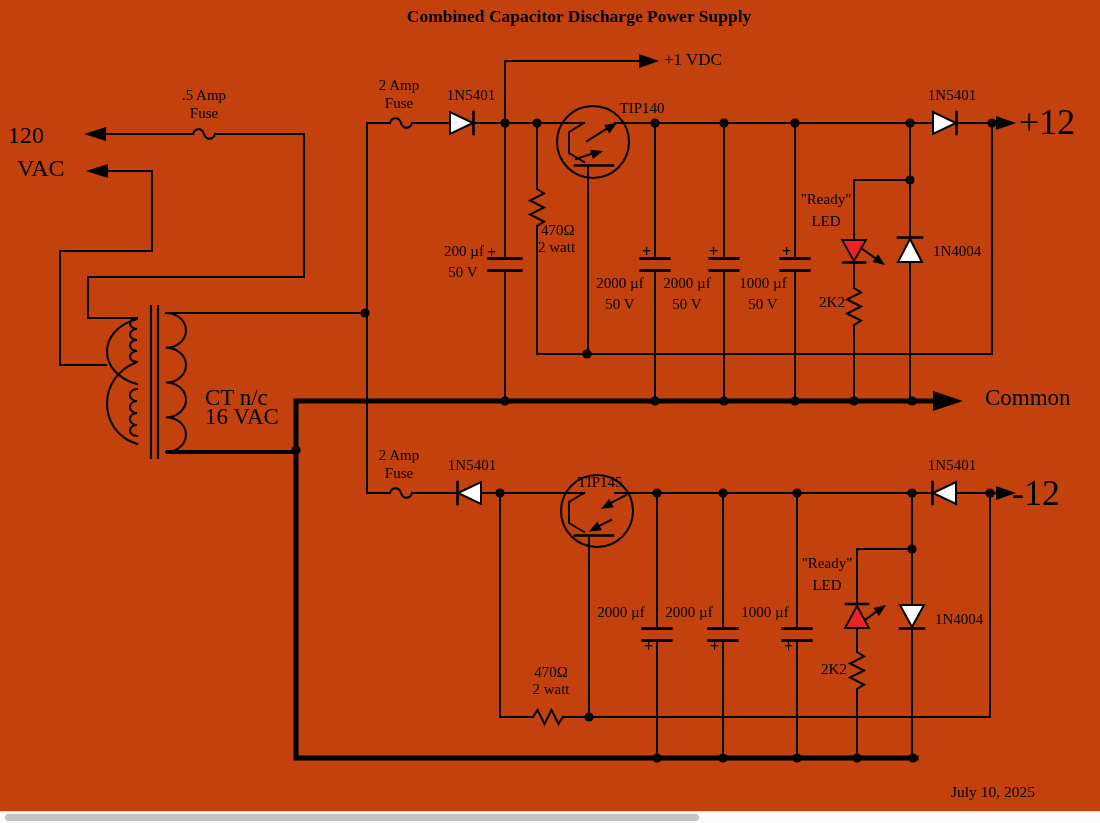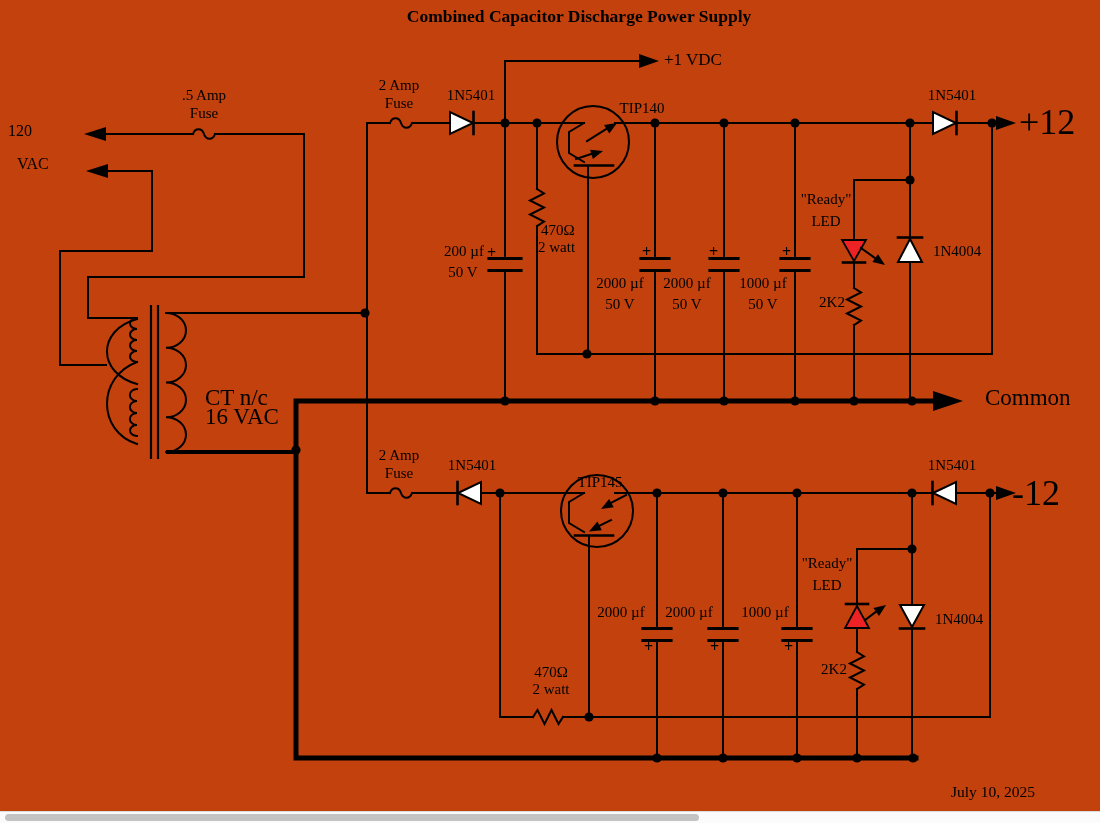--- a/index.html
+++ b/index.html
@@ -3,21 +3,21 @@
 <meta charset="utf-8">
 <style>
   html,body{margin:0;padding:0;background:#fff;}
   #stage{position:relative;width:1100px;height:823px;background:#c2410c;overflow:hidden;
          font-family:Liberation Serif, serif;color:#000;}
   #wires{position:absolute;left:0;top:0;}
   .lbl{position:absolute;white-space:nowrap;font-size:15px;line-height:1.15;color:#000;}
   .c{transform:translateX(-50%);}
   .f17{font-size:17px;}
   .f23{font-size:23px;}
-  .f24{font-size:16px;}
+  .f24{font-size:24px;}
   .f33{font-size:36px;}
   .f155{font-size:15.5px;}
   .plus{font-size:16px;font-weight:600;}
   .title{font-size:17.5px;font-weight:bold;}
   #hscroll{position:absolute;left:0;right:0;bottom:0;height:11px;background:#fbfbfb;border-top:1px solid #dcdcdc;}
   #hthumb{position:absolute;left:5px;top:2px;width:694px;height:7px;border-radius:4px;background:#c3c3c3;}
 </style>
 </head>
 <body>
 

